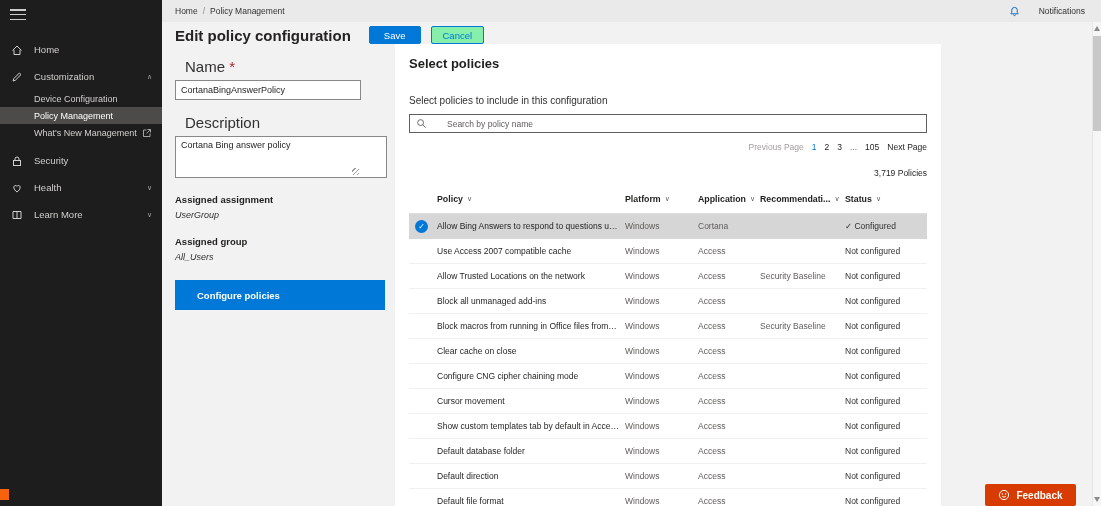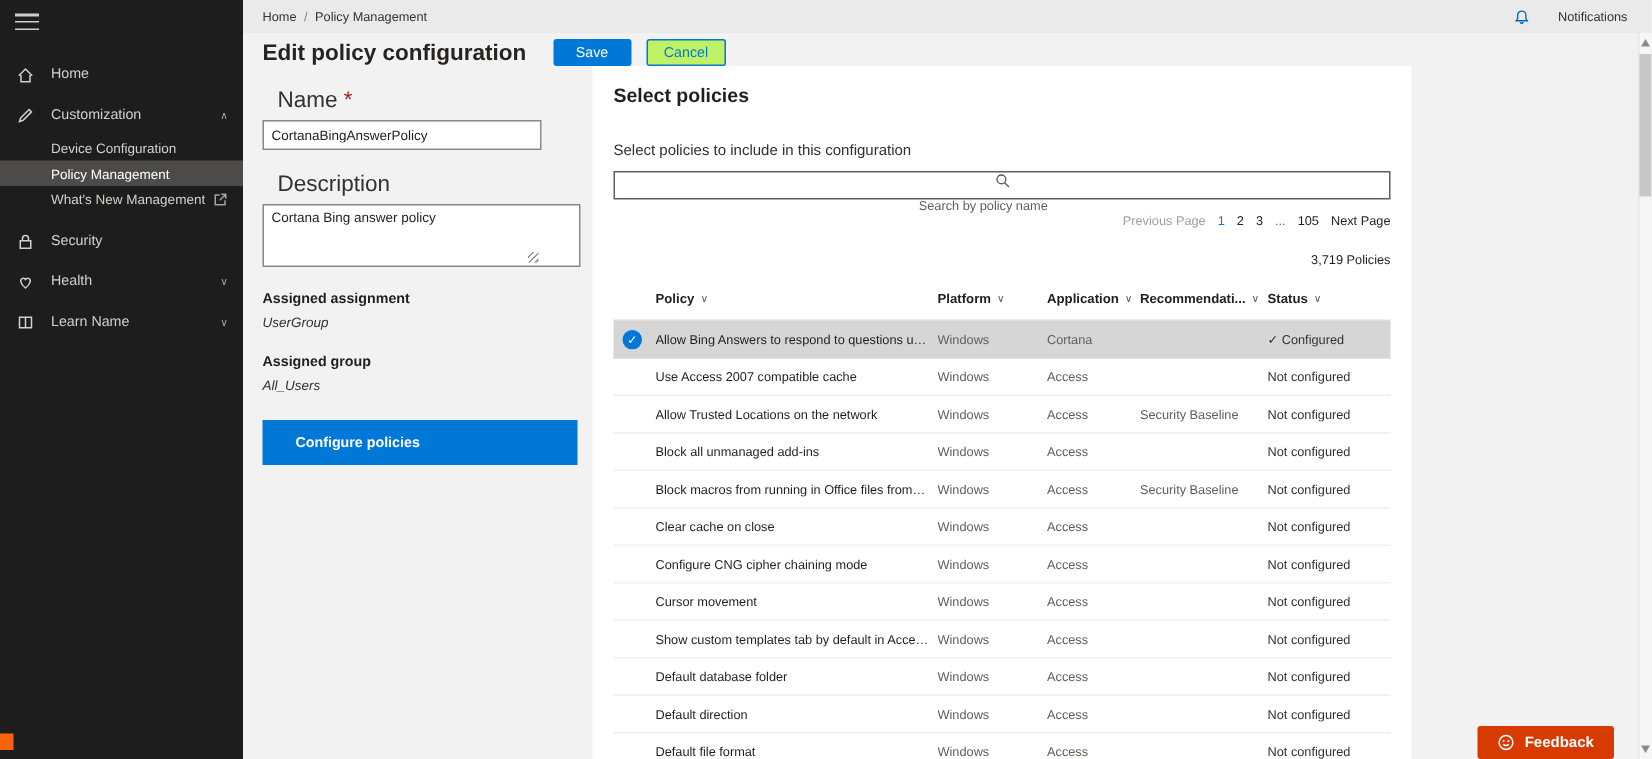--- a/index.html
+++ b/index.html
@@ -28,36 +28,36 @@
   .topstrip { position:absolute; left:162px; top:0; right:0; height:22px; background:#eaeaea; display:flex; align-items:center; justify-content:space-between; padding:0 16px 0 13px; }
   .breadcrumb { display:flex; align-items:center; gap:5px; font-size:8.5px; color:#323130; }
   .breadcrumb .sep { color:#8a8886; }
   .notifications { display:flex; align-items:center; gap:19px; font-size:8.5px; color:#323130; cursor:pointer; }
   
   .content { position:absolute; left:162px; top:22px; right:0; bottom:0; }
   .form-col { position:absolute; left:13px; top:4px; width:212px; }
   .header-row { display:flex; align-items:center; }
   .page-title { font-size:15px; font-weight:700; color:#252423; white-space:nowrap; }
   .btn-save { margin-left:18px; height:18px; padding:0 14px; background:#0078d7; border:1px solid #0078d7; color:#fff; font-size:9.5px; font-family:inherit; cursor:pointer; border-radius:2px; }
-  .btn-cancel { margin-left:10px; height:18px; padding:0 11px; background:#bef264; border:1px solid #0078d7; color:#0078d7; font-size:9.5px; font-family:inherit; cursor:pointer; border-radius:2px; }
+  .btn-cancel { margin-left:10px; height:18px; padding:0 11px; background:#86efac; border:1px solid #0078d7; color:#0078d7; font-size:9.5px; font-family:inherit; cursor:pointer; border-radius:2px; }
   .field-label { margin-top:14px; font-size:15px; color:#323130;padding-left:10px; }
   .req { color:#a4262c; }
   .text-input { display:block; margin-top:5px; width:186px; height:20px; border:1px solid #8a8886; background:#fff; font-size:9px; font-family:inherit; padding:0 5px; color:#201f1e; }
   .textarea-wrap { position:relative; width:186px; margin-top:5px; }
   textarea.text-input { height:42px; resize:none; padding:3px 5px; width:212px; }
   .resize-handle { position:absolute; right:2px; bottom:3px; width:7px; height:7px;
     background:repeating-linear-gradient(135deg, transparent 0 2px, #999 2px 3px); }
   .assign-label { margin-top:16px; font-size:9.5px; font-weight:700; color:#201f1e; }
   .assign-value { margin-top:5px; font-size:9px; font-style:italic; color:#323130; }
   .configure-btn { margin-top:18px; width:210px; height:30px; background:#0078d7; color:#fff; font-size:9.5px; font-weight:700; display:flex; align-items:center; padding-left:22px; cursor:pointer; }
   
   .card { position:absolute; left:233px; top:22px; width:546px; bottom:0; background:#fff; padding:12px 14px; overflow:hidden; }
   .card-title { font-size:13px; font-weight:700; color:#201f1e; }
   .card-sub { margin-top:24px; font-size:10px; color:#323130; }
-  .searchbox { margin-top:8px; height:19px; border:1px solid #605e5c; background:#fff; display:flex; align-items:center; padding:0 6px; gap:6px;flex-direction:column; }
+  .searchbox { margin-top:8px; height:19px; border:1px solid #605e5c; background:#fff; display:flex; align-items:center; padding:0 6px; gap:20px; }
   .searchbox input { border:none; outline:none; flex:1; font-size:8.5px; font-family:inherit; color:#201f1e; background:transparent; }
   .searchbox input::placeholder { color:#605e5c; }
   .pagination { margin-top:9px; display:flex; justify-content:flex-end; align-items:center; gap:8px; font-size:8.5px; color:#201f1e; }
   .pagination .prev { color:#a19f9d; }
   .pagination .page { cursor:pointer; }
   .pagination .page.active { color:#0078d7; }
   .pagination .ellipsis { color:#605e5c; }
   .pagination .next { cursor:pointer; }
   .count-row { margin-top:16px; text-align:right; font-size:8.5px; color:#201f1e; }
   .thead, .trow { display:grid; grid-template-columns:28px 188px 73px 62px 85px 1fr; align-items:center; }
@@ -140,21 +140,21 @@
       </span>
       <span>Health</span>
       <span class="chev">∨</span>
     </div>
     <div class="nav-item">
       <span class="icon">
         <svg width="12" height="12" viewBox="0 0 12 12">
             <path d="M2 2.5 h8 v7 h-8 Z M6 2.5 v7" fill="none" stroke="#d2d0ce" stroke-width="1"></path>
           </svg>
       </span>
-      <span>Learn Name</span>
+      <span>Learn More</span>
       <span class="chev">∨</span>
     </div>
   </nav>
   <div class="corner-accent"></div>
 </aside>
 
 <div class="topstrip">
   <div class="breadcrumb">
     <span>Home</span>
     <span class="sep">/</span>

